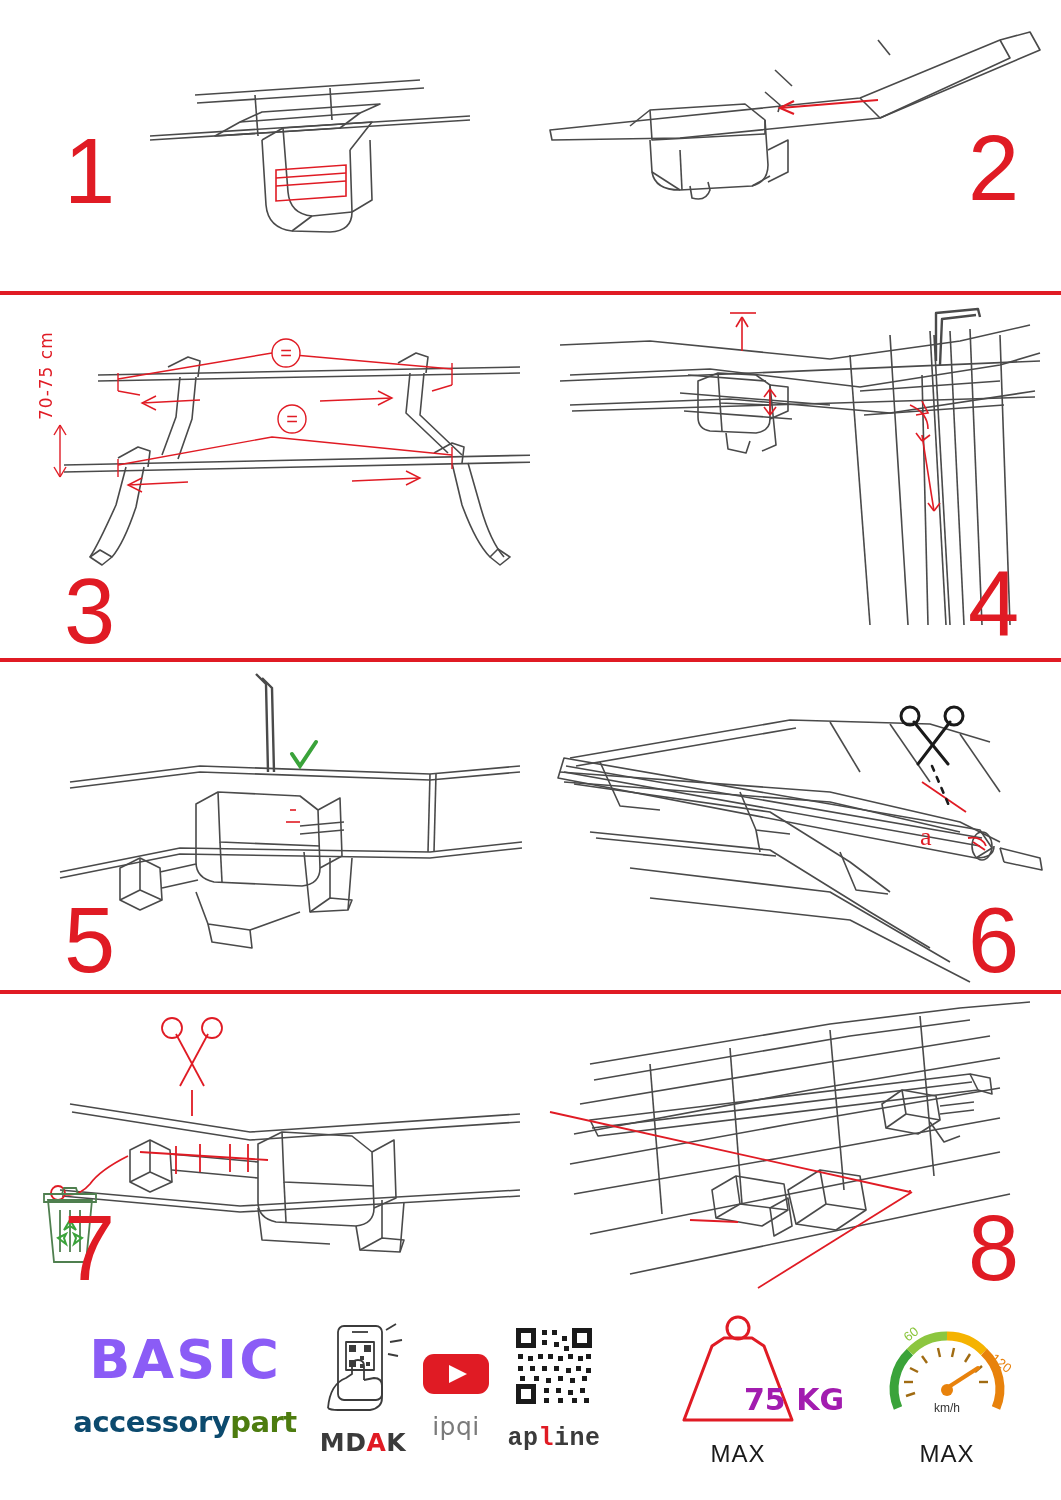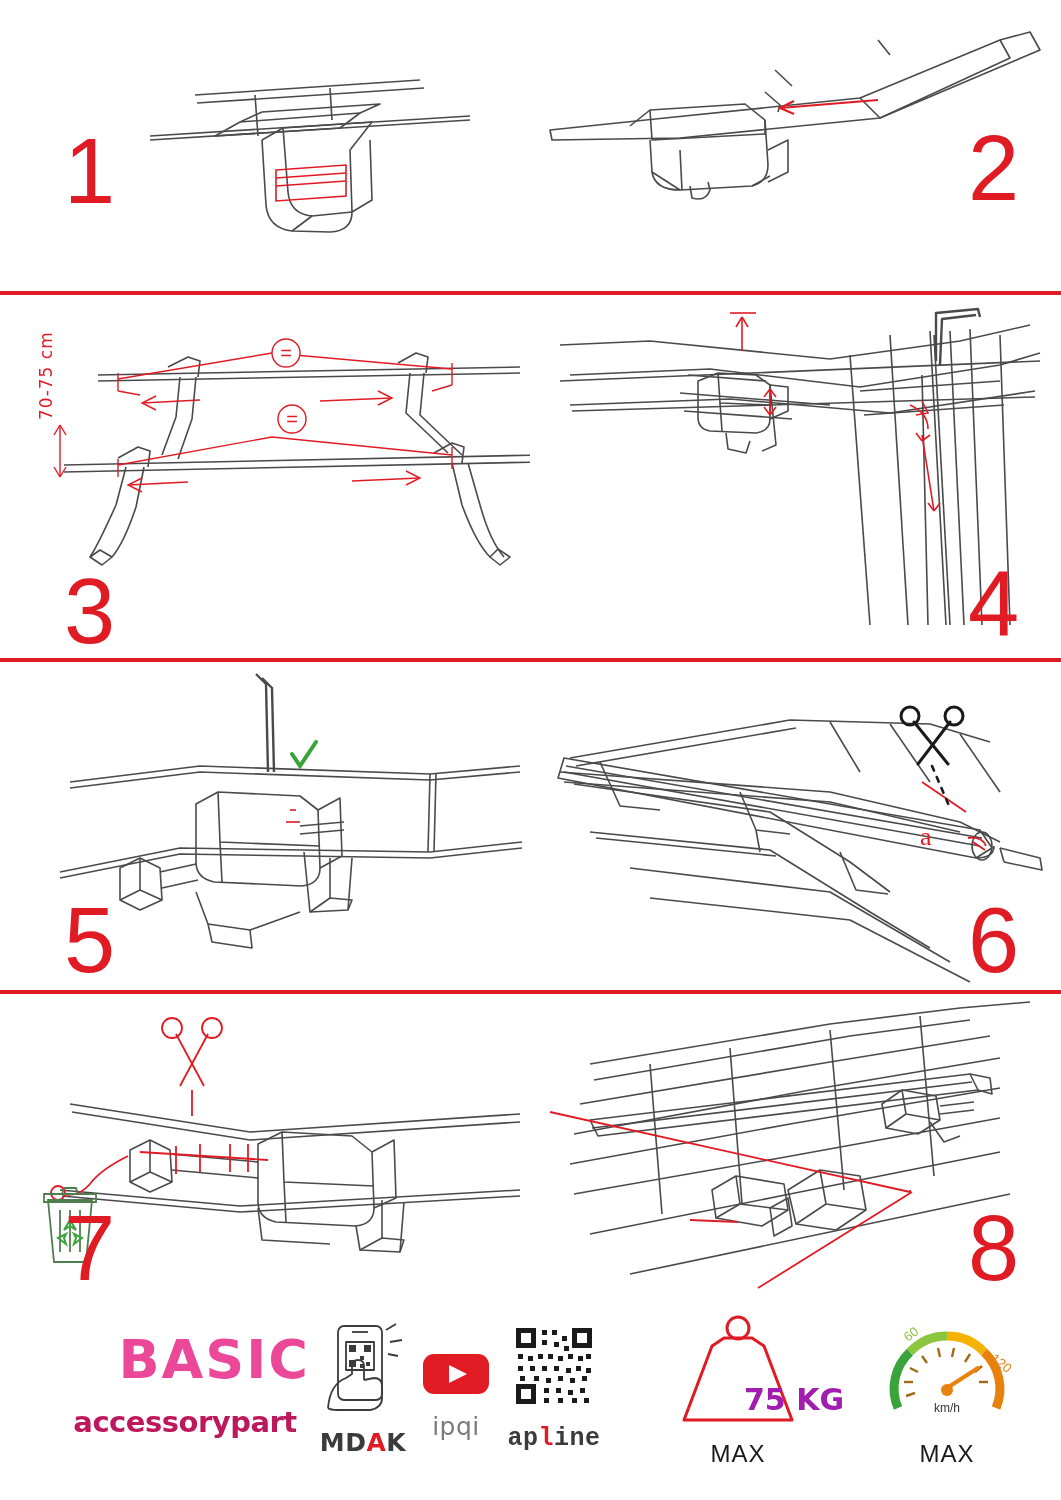--- a/index.html
+++ b/index.html
@@ -14,26 +14,26 @@
   .stepnum{position:absolute;font-family:"Liberation Sans",sans-serif;font-weight:400;
            font-size:92px;line-height:92px;color:#e01b24;}
 
   
   .art{position:absolute;left:0;top:0;width:100%;height:100%;}
   .art svg{display:block;}
 
   
   .footer{position:absolute;left:0;top:1300px;width:1061px;height:200px;}
   .brand{position:absolute;left:60px;top:28px;width:250px;text-align:center;}
-  .brand .basic{font-size:54px;font-weight:bold;letter-spacing:2px;color:#ec4899;
-                font-family:"DejaVu Sans",sans-serif;text-align:right;}
+  .brand .basic{font-size:54px;font-weight:bold;letter-spacing:2px;color:#8b5cf6;
+                font-family:"DejaVu Sans",sans-serif;}
   .brand .acc{margin-top:14px;font-size:29px;font-weight:bold;letter-spacing:-0.5px;
               font-family:"DejaVu Sans",sans-serif;}
-  .brand .acc .a1{color:#be185d;}
-  .brand .acc .a2{color:#be185d;}
+  .brand .acc .a1{color:#0c4a6e;}
+  .brand .acc .a2{color:#4d7c0f;}
 
   .logoblock{position:absolute;text-align:center;}
   .logoblock .cap{margin-top:10px;font-size:25px;font-weight:bold;letter-spacing:0.5px;
                   font-family:"DejaVu Sans",sans-serif;}
   .mdak .cap{color:#3b3b3b;}
   .mdak .cap .v{color:#e01b24;}
   .ipqi .cap{color:#7a7a7a;font-weight:normal;}
   .apline .cap{color:#3b3b3b;font-family:Liberation Mono, monospace;}
   .apline .cap .v{color:#e01b24;}
 

